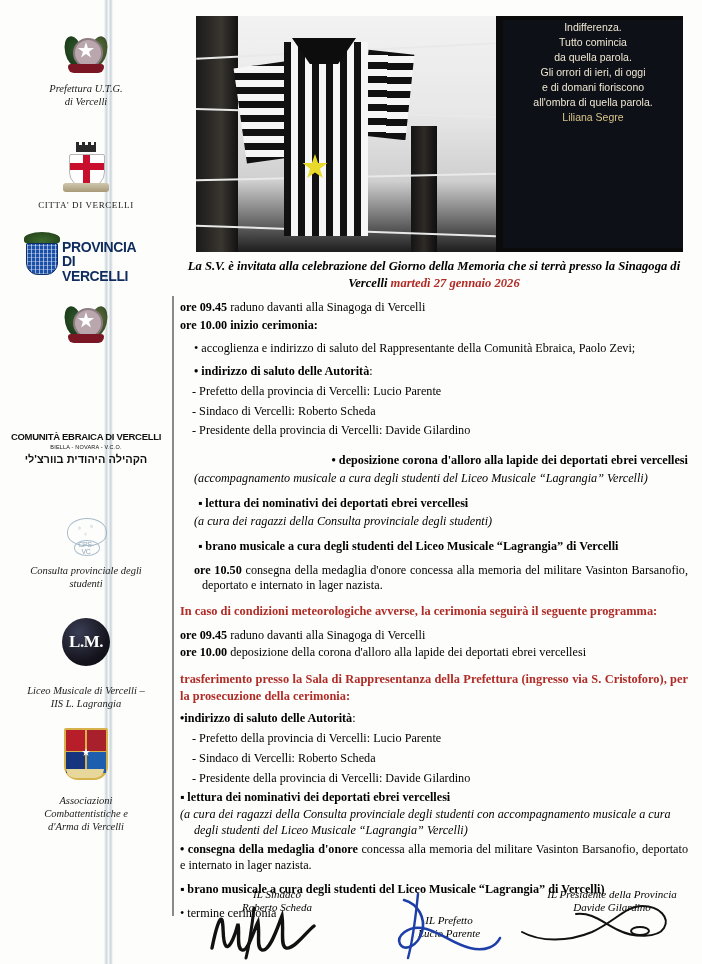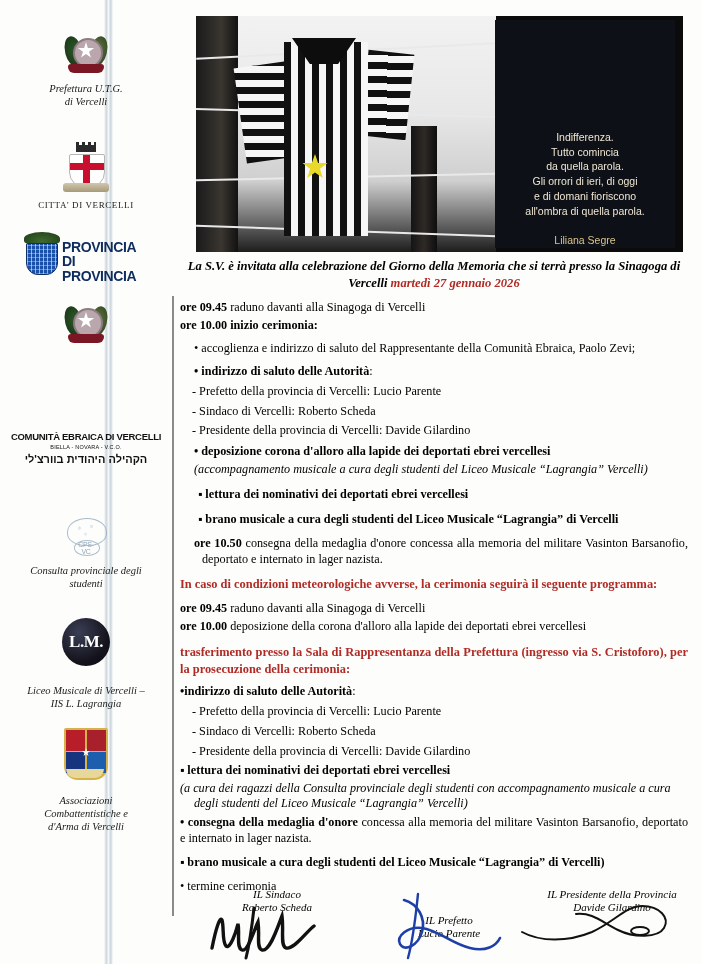--- a/index.html
+++ b/index.html
@@ -121,25 +121,25 @@
   .hero .sleeveL{position:absolute;left:0;top:26px;width:58px;height:96px;transform:rotate(-8deg);
      background:repeating-linear-gradient(8deg,#111 0 7px,#f6f6f6 7px 14px);}
   .hero .sleeveR{position:absolute;right:0;top:14px;width:46px;height:86px;transform:rotate(6deg);
      background:repeating-linear-gradient(-4deg,#111 0 7px,#f6f6f6 7px 14px);}
   .hero .torso{position:absolute;left:44px;top:4px;width:84px;height:194px;
      background:repeating-linear-gradient(90deg,#111 0 7px,#f6f6f6 7px 14px);}
   .hero .collar{position:absolute;left:52px;top:0;width:64px;height:26px;background:#0d0d0d;
      clip-path:polygon(0 0,100% 0,72% 100%,28% 100%);}
   .hero .star{position:absolute;left:62px;top:116px;width:26px;height:26px;background:#e8d92b;
      clip-path:polygon(50% 0,62% 35%,98% 35%,69% 57%,80% 92%,50% 71%,20% 92%,31% 57%,2% 35%,38% 35%);}
-  .hero .quote{position:absolute;right:8px;top:4px;width:180px;height:228px;
-     background:#0d1016;display:flex;align-items:flex-end;justify-content:center;}
+  .hero .quote{position:absolute;right:0;top:4px;width:180px;height:228px;
+     background:#0d1016;display:flex;align-items:flex-start;justify-content:center;}
   .hero .qinner{font-family:"Liberation Sans",sans-serif;font-size:10.5px;line-height:1.42;
      color:#efe6d2;text-align:center;padding:0 6px;}
-  .hero .qinner .author{color:#d8c48a;display:block;margin-top:14px;}
+  .hero .qinner .author{color:#d8c48a;display:block;margin-top:1px;}
 
   
   .body{position:absolute;left:180px;top:258px;width:508px;}
   .title{font-weight:bold;font-style:italic;font-size:12.6px;line-height:1.32;text-align:center;
      margin:0 6px 9px 6px;}
   .title .red{color:#b02b26;}
   .ln{font-size:12.2px;line-height:1.30;margin:0 0 2px 0;}
   .ln.gap{margin-top:7px;}
   .ln.just{text-align:justify;}
   .b{font-weight:bold;}
@@ -194,21 +194,21 @@
       </div>
       <div class="logo-cap small" style="letter-spacing:.6px;font-style:normal;margin-top:8px;">CITTA' DI VERCELLI</div>
     </div>
 
     <div class="logo-block" style="top:228px;">
       <div class="logo-art prov" style="margin-left:20px;">
         <div class="oak"></div>
           <div class="bshield"></div>
         <div class="ptxt">
           <div>PROVINCIA DI</div>
-          <div>PROVINCIA</div>
+          <div>VERCELLI</div>
         </div>
       </div>
     </div>
 
     <div class="logo-block" style="top:296px;">
       <div class="logo-art emblem">
         <div class="wreath-l"></div>
           <div class="wreath-r"></div>
         <div class="gear"></div>
           <div class="star"></div>
@@ -304,24 +304,25 @@
     <p class="ln b">ore 10.00 inizio cerimonia:</p>
 
     <p class="ln gap ind">• accoglienza e indirizzo di saluto del Rappresentante della Comunità Ebraica, Paolo Zevi;</p>
 
     <p class="ln gap ind"><span class="b">• indirizzo di saluto delle Autorità</span><span>:</span></p>
 
     <p class="ln ind2" style="margin-top:4px;">-     Prefetto della provincia di Vercelli: Lucio Parente</p>
     <p class="ln ind2" style="margin-top:4px;">-     Sindaco di Vercelli: Roberto Scheda</p>
     <p class="ln ind2" style="margin-top:4px;">-     Presidente della provincia di Vercelli: Davide Gilardino</p>
 
-    <p class="ln b ind" style="margin-top:5px;">• deposizione corona d'alloro alla lapide dei deportati ebrei vercellesi</p>
+    <p class="ln b ind" style="margin-top:14px;text-align:right;">• deposizione corona d'alloro alla lapide dei deportati ebrei vercellesi</p>
     <p class="ln it ind">(accompagnamento musicale a cura degli studenti del Liceo Musicale “Lagrangia” Vercelli)</p>
 
     <p class="ln b ind" style="margin-top:9px;padding-left:18px;">▪ lettura dei nominativi dei deportati ebrei vercellesi</p>
+    <p class="ln it ind">(a cura dei ragazzi della Consulta provinciale degli studenti)</p>
 
     <p class="ln b ind" style="margin-top:9px;padding-left:18px;">▪ brano musicale a cura degli studenti del Liceo Musicale “Lagrangia” di Vercelli</p>
 
     <p class="ln just hang" style="margin-top:8px;"><span class="b">ore  10.50</span><span> consegna della medaglia d'onore concessa alla memoria del militare Vasinton Barsanofio, deportato e internato in lager nazista.</span></p>
 
 
     <p class="sec-red">In caso di condizioni meteorologiche avverse, la cerimonia seguirà il seguente programma:</p>
 
     <p class="ln" style="margin-top:8px;"><span class="b">ore 09.45</span><span> raduno davanti alla Sinagoga di Vercelli</span></p>
 

